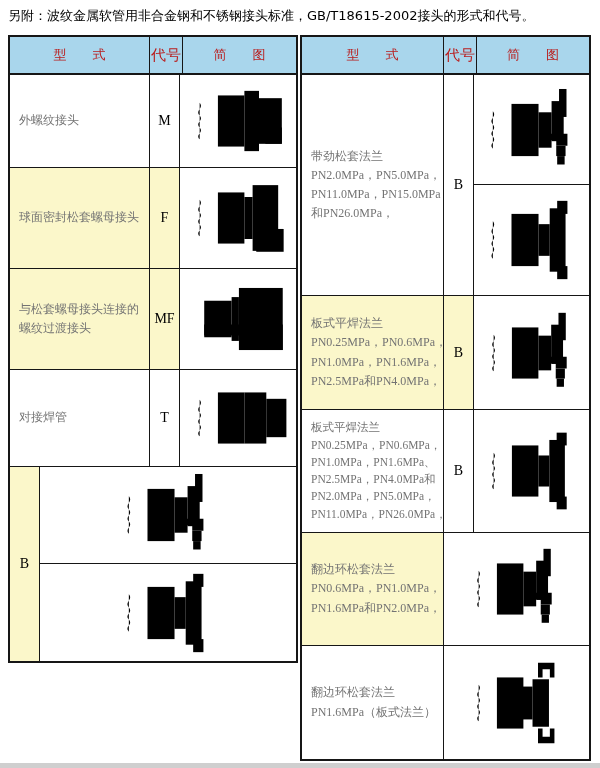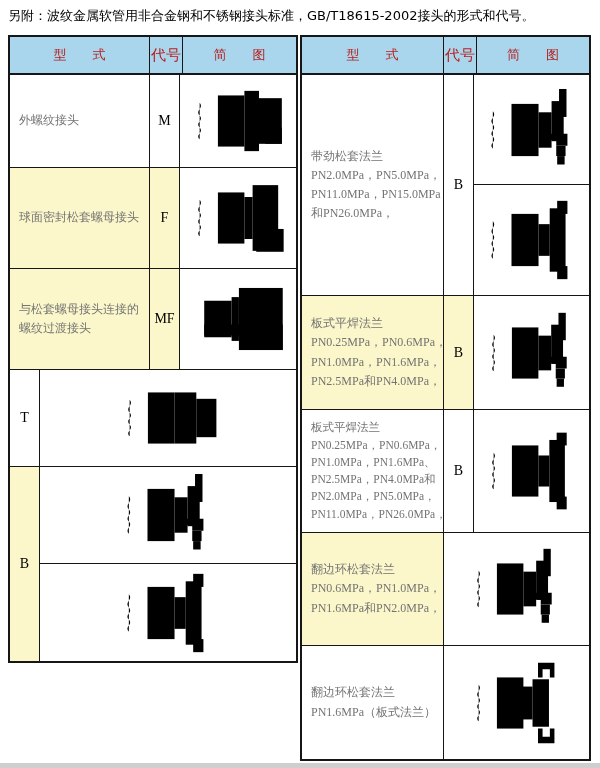--- a/index.html
+++ b/index.html
@@ -179,20 +179,23 @@
           </div>
         <div class="cell ccode hl">MF</div>
         <div class="cell cdiag">
           <svg class="dwg" viewBox="0 0 118 92">
               <use href="#nipMF"></use>
             </svg>
         </div>
       </div>
 
       <div class="trow" style="height:97px">
+        <div class="cell ctype">
+            <span class="type-text">对接焊管</span>
+          </div>
         <div class="cell ccode">T</div>
         <div class="cell cdiag">
           <svg class="dwg" viewBox="0 0 118 92">
               <use href="#weldT"></use>
             </svg>
         </div>
       </div>
 
       <div class="trow" style="height:194px">
         <div class="cell ccode hl">B</div>

